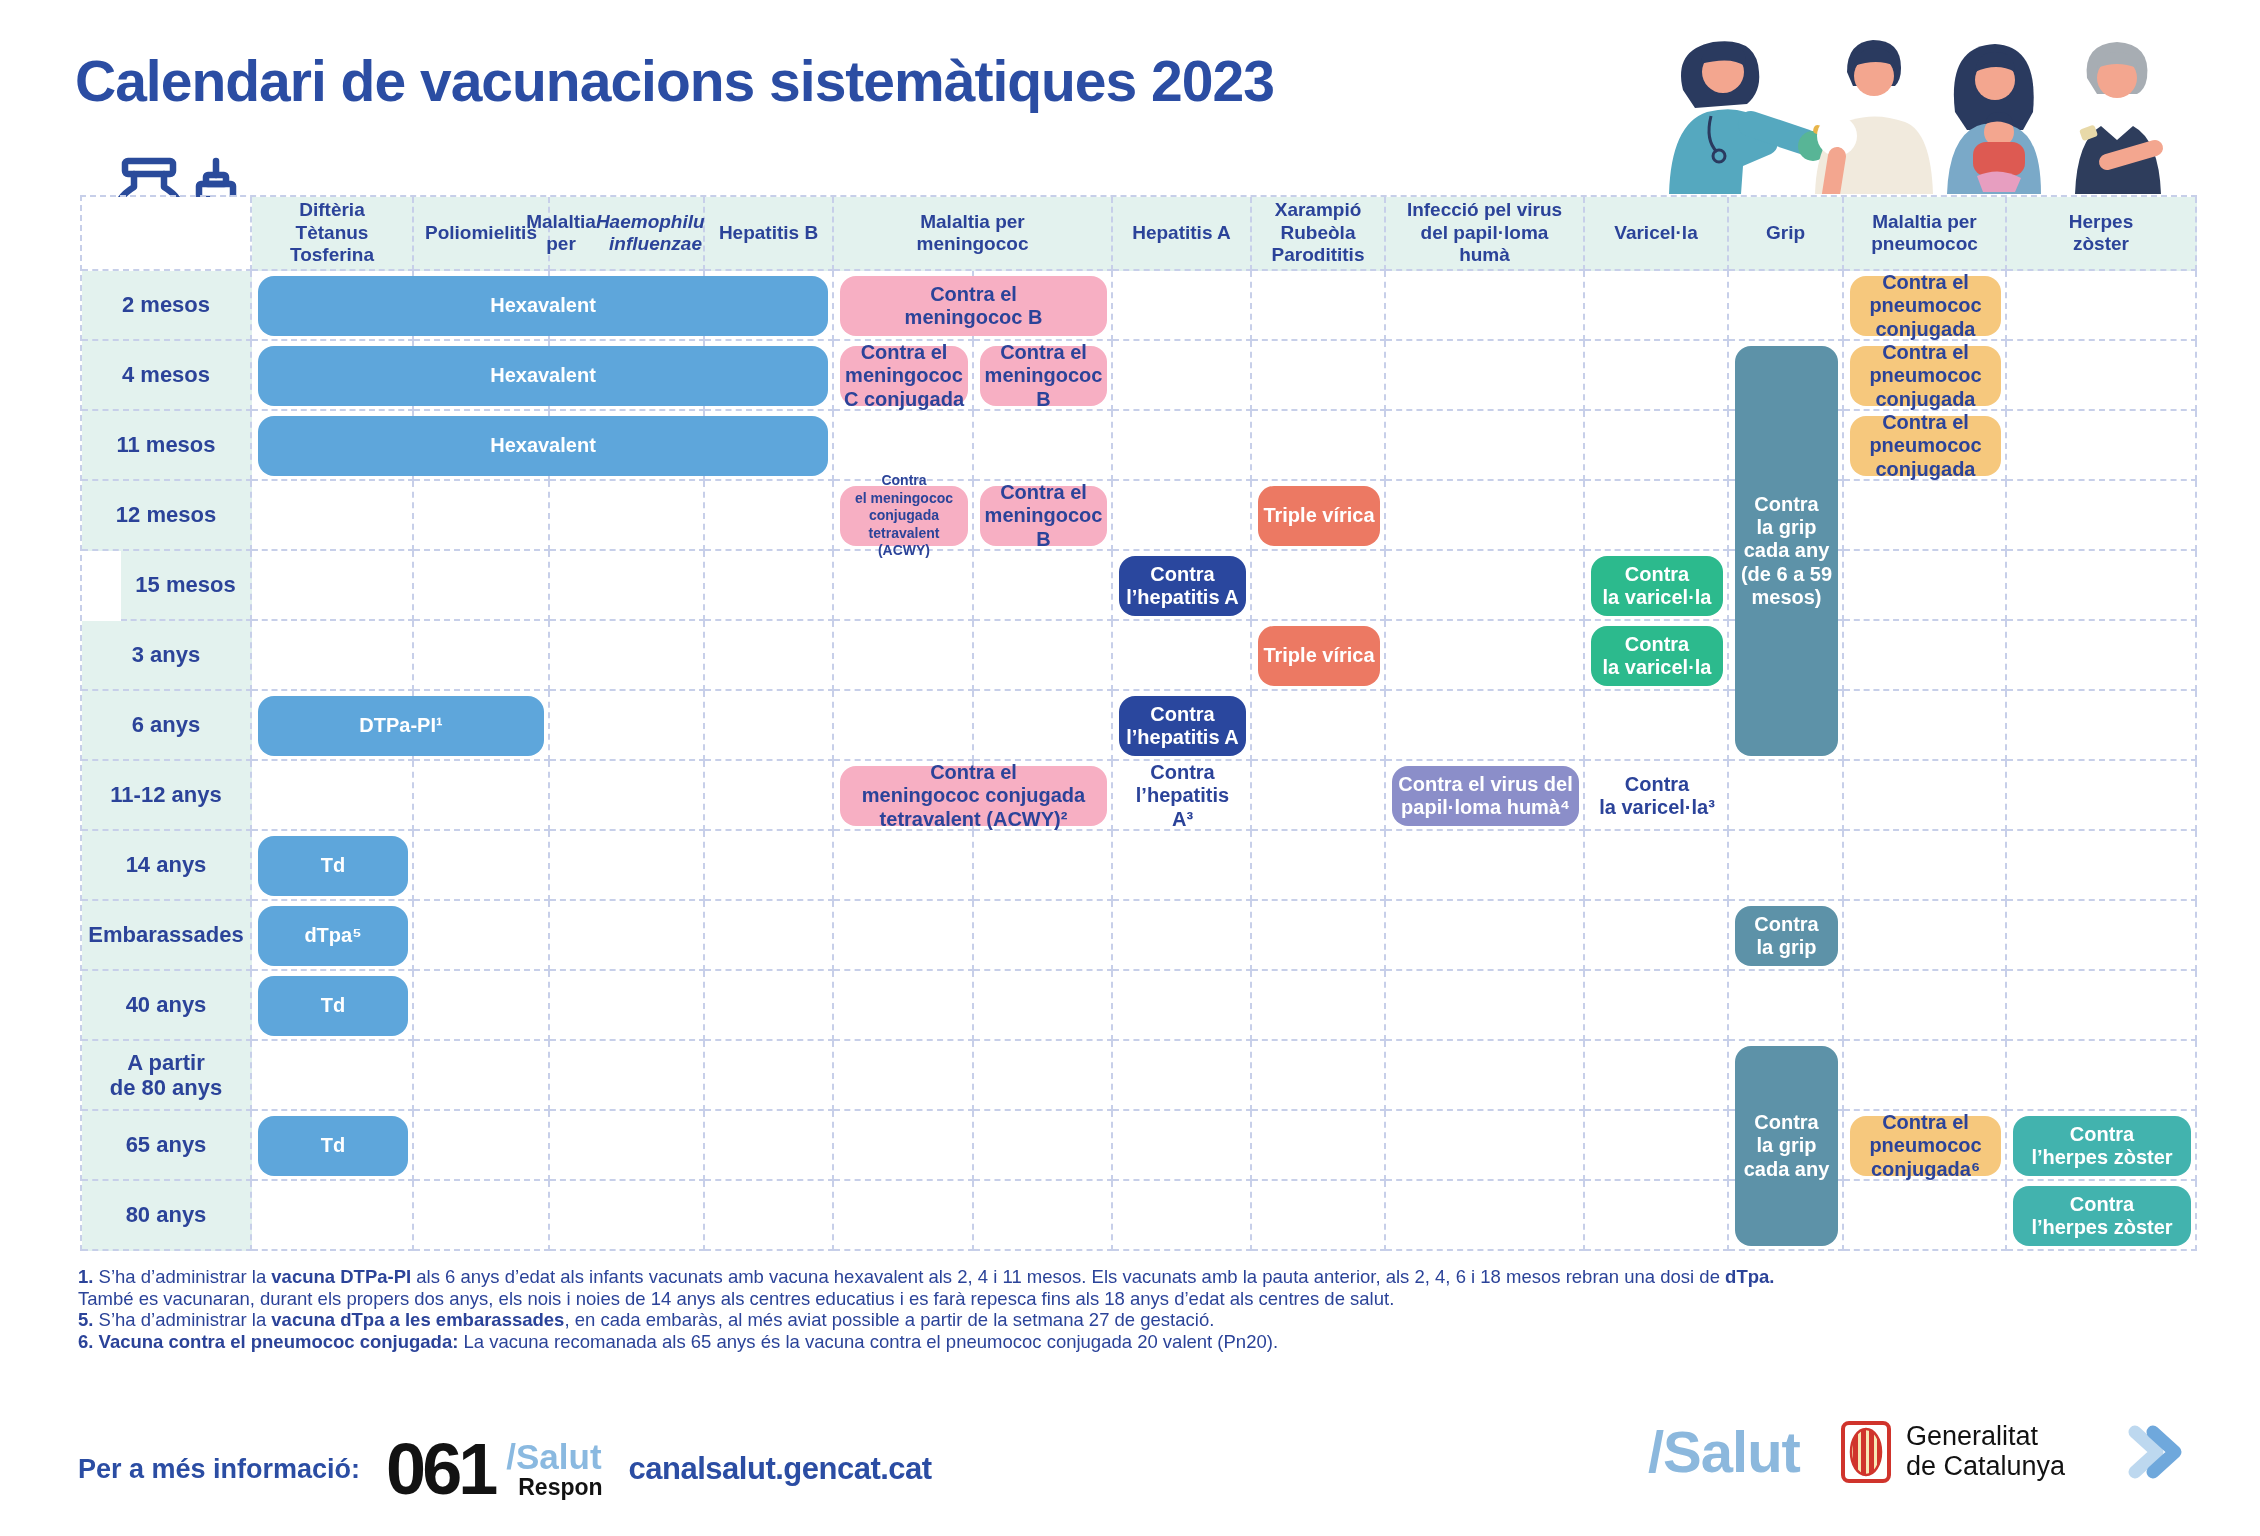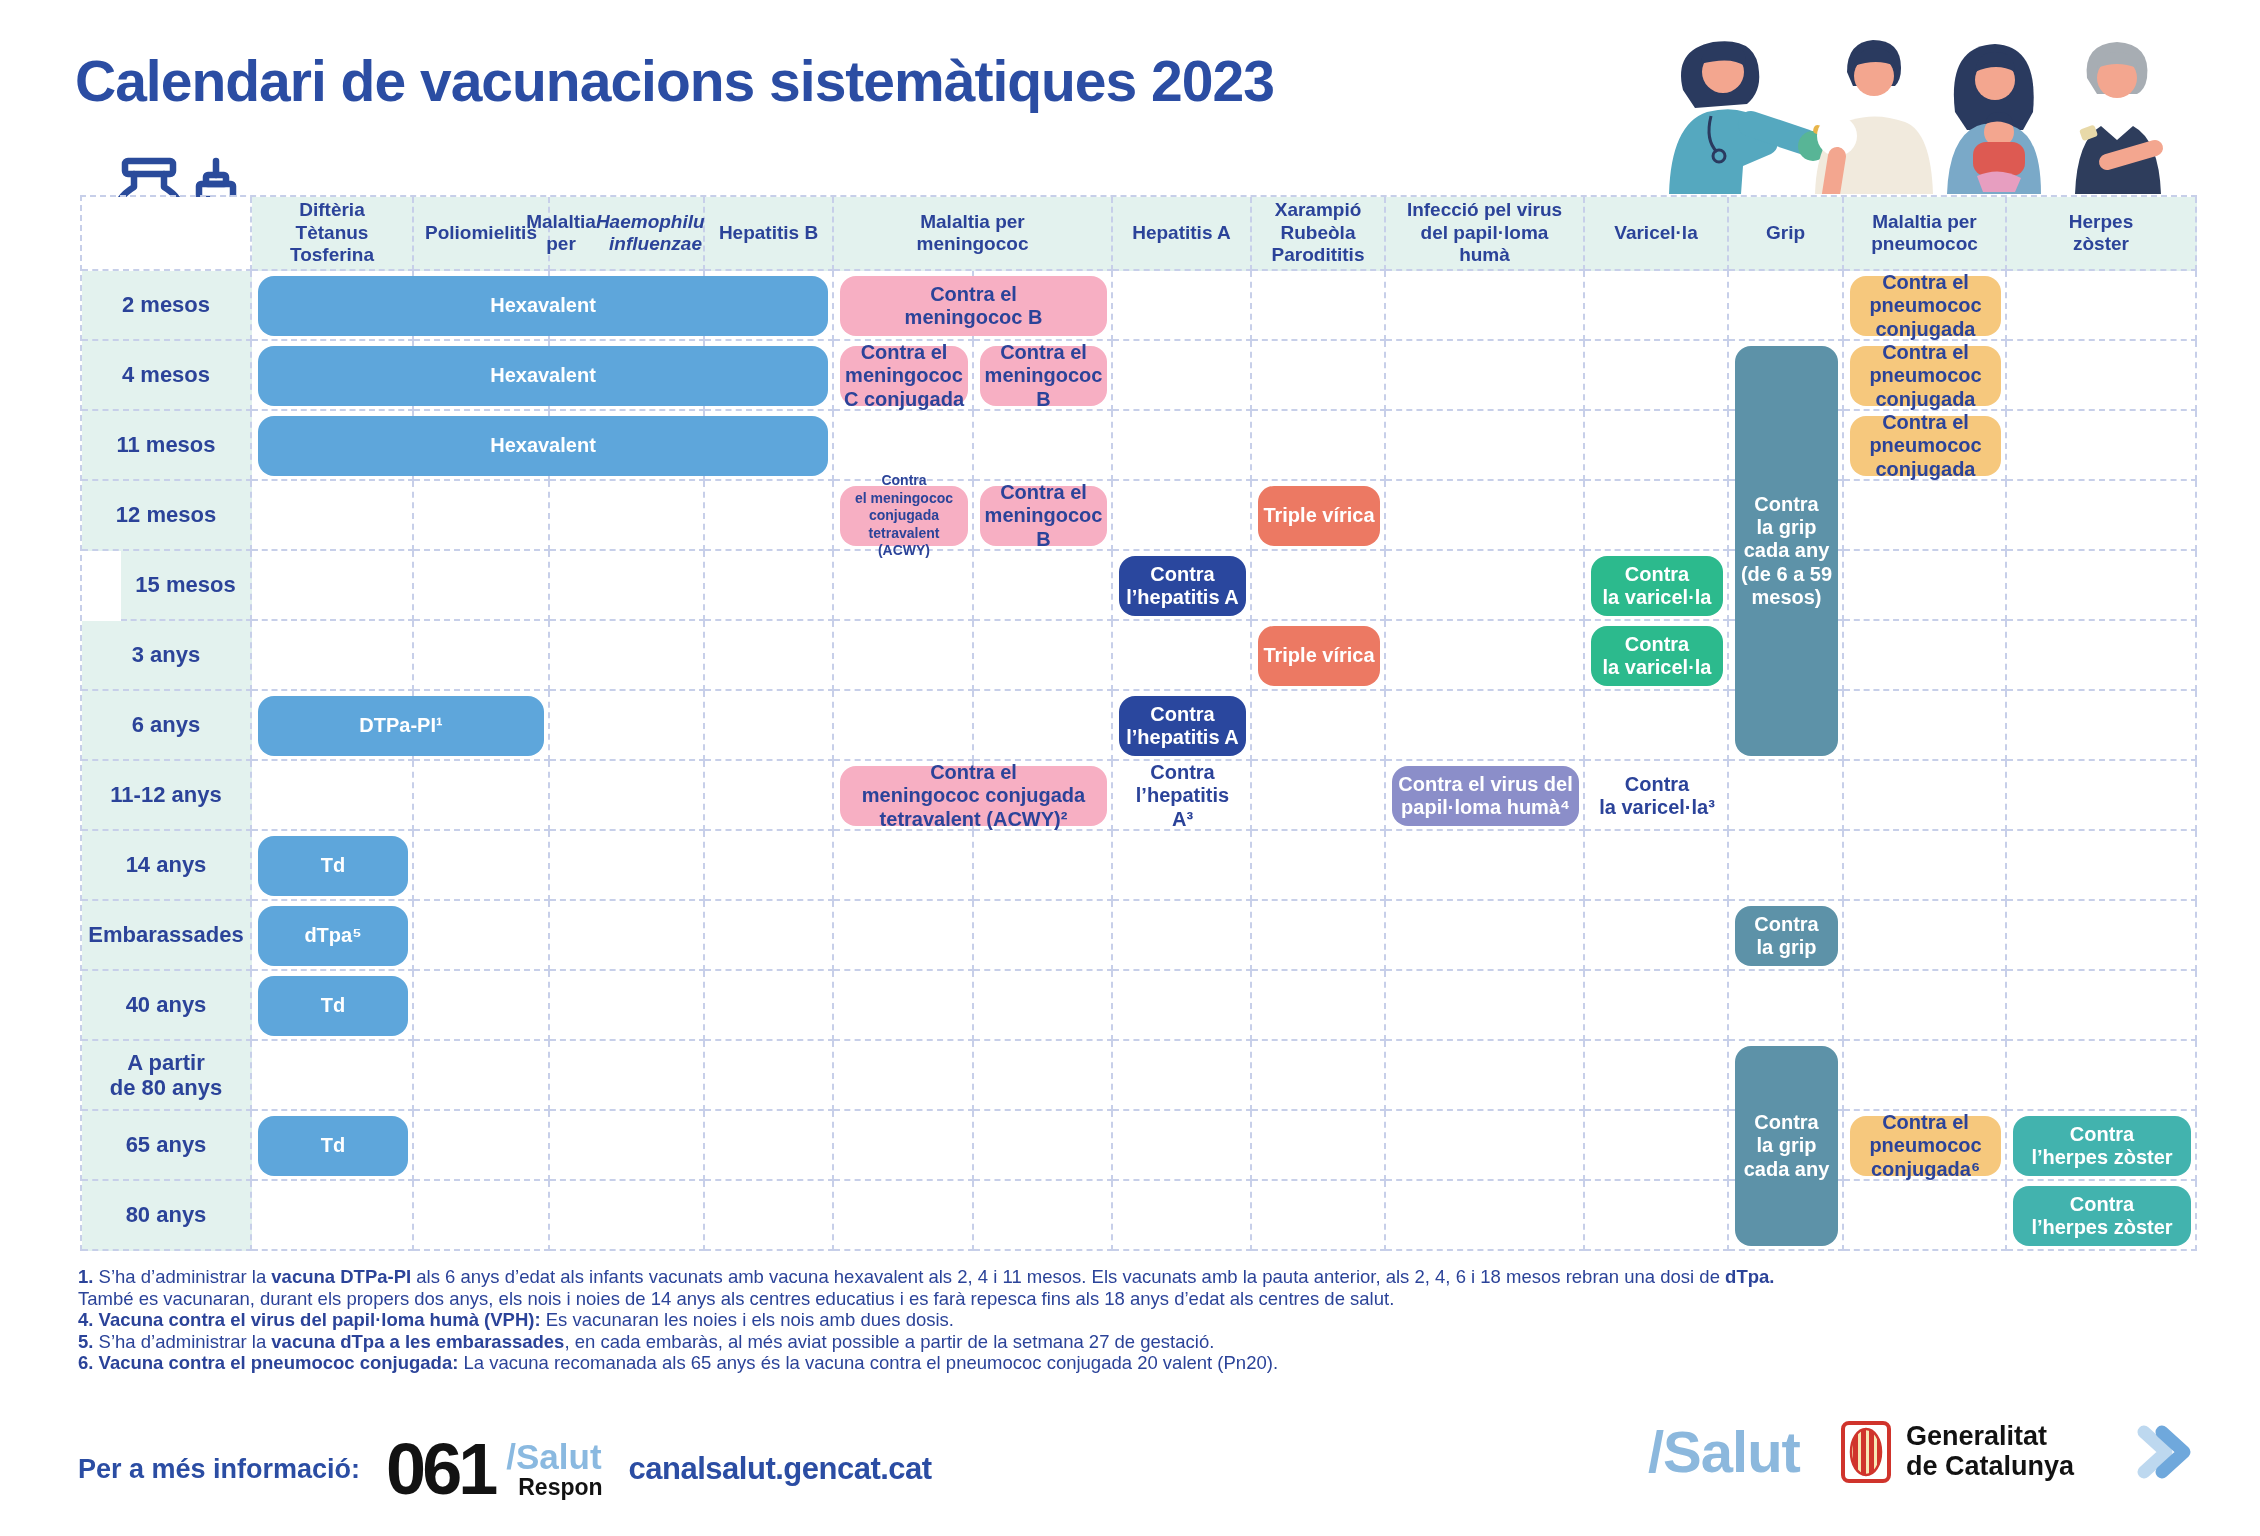--- a/index.html
+++ b/index.html
@@ -46,21 +46,21 @@
   .footer-left{position:absolute;left:78px;top:1428px;display:flex;align-items:center;gap:26px;}
   .info-label{font-size:27px;font-weight:bold;color:var(--title);}
   .phone{font-size:72px;font-weight:bold;color:#121212;letter-spacing:-4px;}
   .salut-respon{display:flex;flex-direction:column;line-height:1;margin-left:-14px;}
   .sr-top{font-size:35px;font-weight:bold;color:#8ab9e0;}
   .sr-bottom{font-size:23px;font-weight:bold;color:#121212;margin-top:2px;margin-left:12px;}
   .website{font-size:31px;font-weight:bold;color:var(--title);letter-spacing:-0.5px;}
   .footer-right{position:absolute;left:1648px;top:1418px;display:flex;align-items:center;gap:40px;}
   .salut-brand{font-size:58px;font-weight:bold;color:#8cb8dd;letter-spacing:-1px;}
   .gencat{display:flex;align-items:center;gap:14px;}
-  .gencat-text{font-size:27px;font-weight:bold;color:#121212;line-height:1.08;white-space:pre-line;}
+  .gencat-text{font-size:27px;font-weight:normal;color:#121212;line-height:1.08;white-space:pre-line;}
   .chevrons{margin-left:18px;}
 </style>
 </head>
 <body>
 <div class="page">
 
   <h1 class="title">Calendari de vacunacions sistemàtiques 2023</h1>
 
   <svg class="vial-icon" width="150" height="112" viewBox="0 0 150 112" fill="none" stroke="#2a4b9b" stroke-width="6.5" stroke-linecap="round" stroke-linejoin="round">
     <rect x="22" y="6" width="48" height="13" rx="3"></rect>
@@ -410,21 +410,20 @@
 conjugada⁶</div>
       <div class="chip" style="grid-area: 14 / 14 / span 1 / span 1; background: rgb(66, 179, 174); color: rgb(255, 255, 255);">Contra
 l’herpes zòster</div>
       <div class="chip" style="grid-area: 15 / 14 / span 1 / span 1; background: rgb(66, 179, 174); color: rgb(255, 255, 255);">Contra
 l’herpes zòster</div>
     </div>
 
   <div class="footnotes">
       <div><span></span><b>1.</b><span> S’ha d’administrar la </span><b>vacuna DTPa-PI</b><span> als 6 anys d’edat als infants vacunats amb vacuna hexavalent als 2, 4 i 11 mesos. Els vacunats amb la pauta anterior, als 2, 4, 6 i 18 mesos rebran una dosi de </span><b>dTpa.</b><span></span></div>
       <div><span>També es vacunaran, durant els propers dos anys, els nois i noies de 14 anys als centres educatius i es farà repesca fins als 18 anys d’edat als centres de salut.</span></div>
-      <div><span></span><b>4. Vacuna contra el virus del papil·loma humà (VPH):</b><span> Es vacunaran les noies i els nois amb dues dosis.</span></div>
       <div><span></span><b>5.</b><span> S’ha d’administrar la </span><b>vacuna dTpa a les embarassades</b><span>, en cada embaràs, al més aviat possible a partir de la setmana 27 de gestació.</span></div>
       <div><span></span><b>6. Vacuna contra el pneumococ conjugada:</b><span> La vacuna recomanada als 65 anys és la vacuna contra el pneumococ conjugada 20 valent (Pn20).</span></div>
     </div>
 
   <div class="footer-left">
     <span class="info-label">Per a més informació:</span>
     <span class="phone">061</span>
     <span class="salut-respon">
       <span class="sr-top">/Salut</span>
       <span class="sr-bottom">Respon</span>

